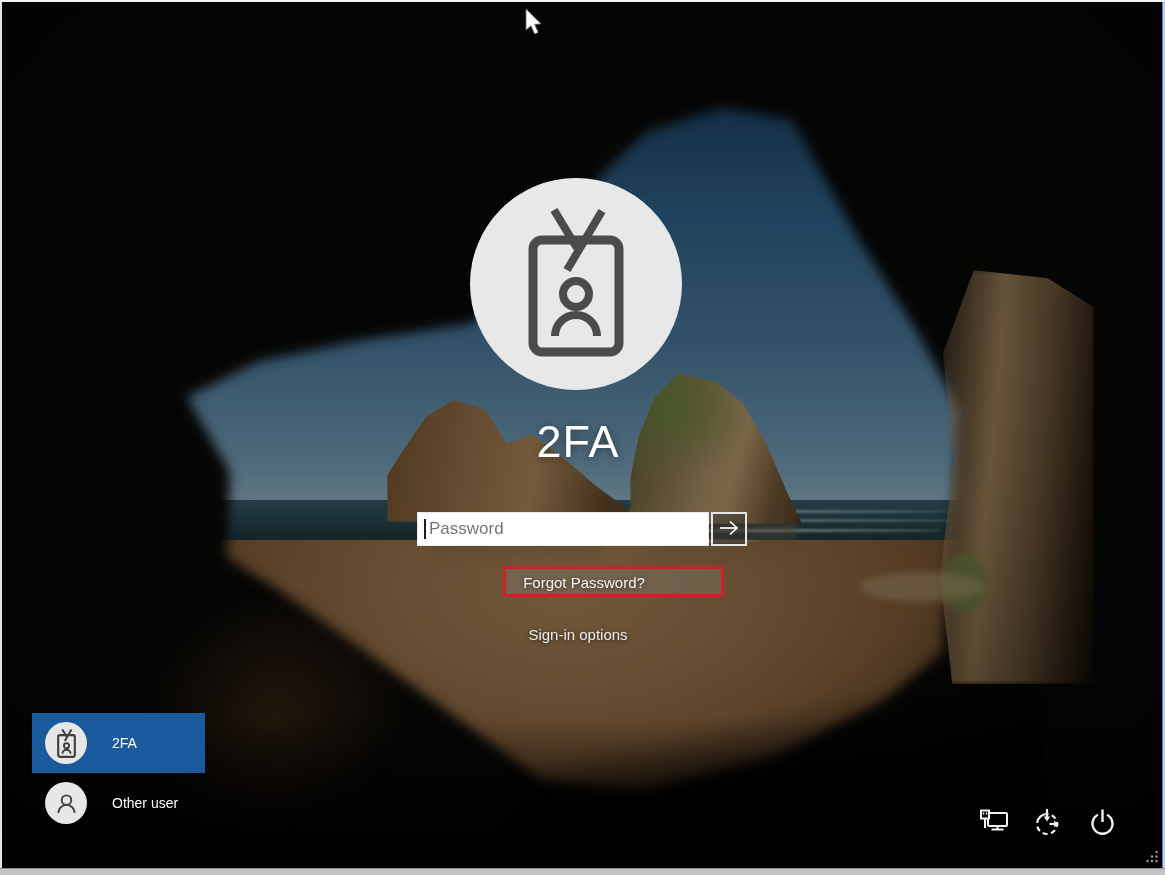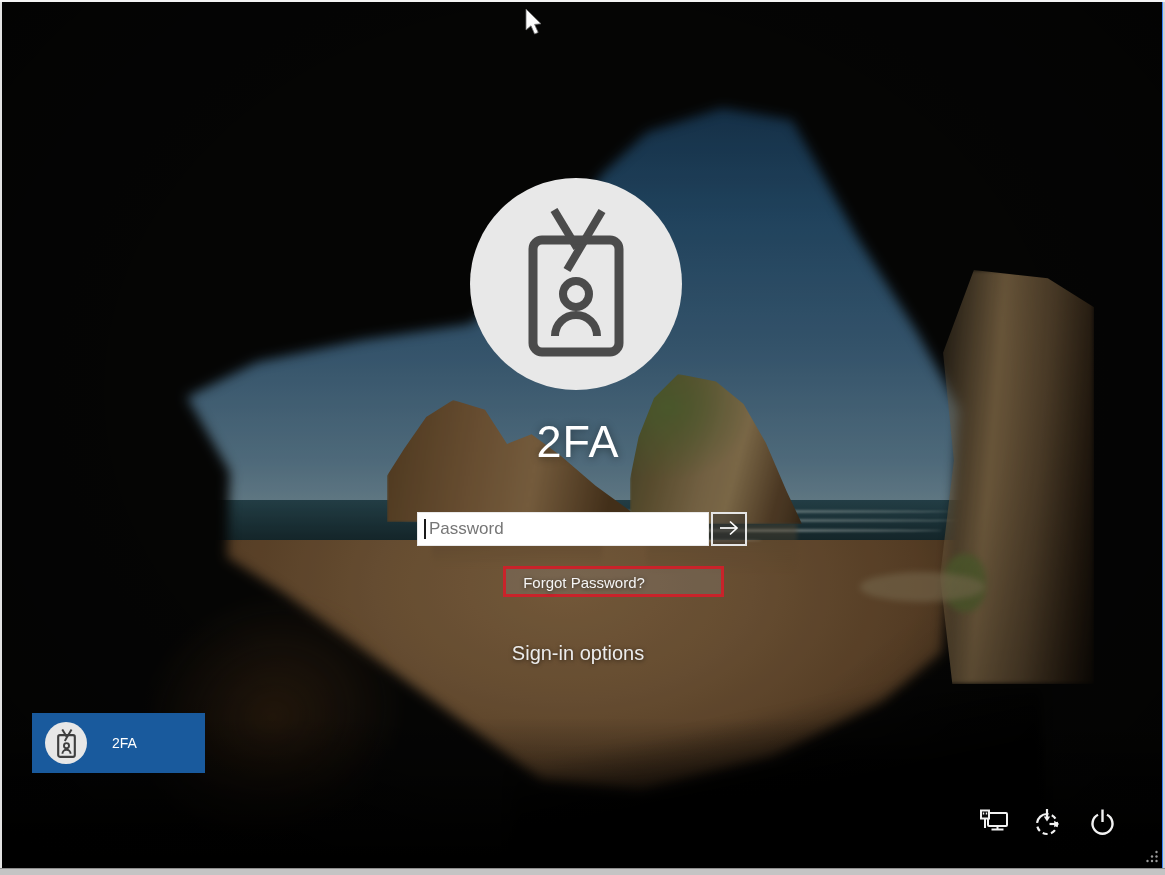--- a/index.html
+++ b/index.html
@@ -61,22 +61,22 @@
             font-family:"Liberation Sans",sans-serif;}
   .pw-input::placeholder{color:#767676;}
   .caret{position:absolute;left:7px;top:7px;width:1.5px;height:20px;background:#1a1a1a;}
   .pw-submit{width:36px;height:34px;margin-left:2px;box-sizing:border-box;border:2px solid #e6e6e6;
              background:rgba(48,48,48,.45);display:flex;align-items:center;justify-content:center;
              cursor:pointer;padding:0;}
   .forgot{position:absolute;left:501px;top:564px;width:221px;height:31px;box-sizing:border-box;
           border:3px solid var(--annotation-red,#c9232a);background:rgba(135,135,135,.28);cursor:pointer;}
   .forgot span{position:absolute;left:78px;top:50%;transform:translate(-50%,-50%);
                color:#f5f5f5;font-size:15px;white-space:nowrap;text-shadow:0 1px 4px rgba(0,0,0,.6);}
-  .signin{position:absolute;left:576px;top:640px;transform:translateX(-50%);color:#ececec;
-          font-size:20px;white-space:nowrap;cursor:pointer;text-shadow:0 1px 4px rgba(0,0,0,.6);}
+  .signin{position:absolute;left:576px;top:624px;transform:translateX(-50%);color:#ececec;
+          font-size:15px;white-space:nowrap;cursor:pointer;text-shadow:0 1px 4px rgba(0,0,0,.6);}
 
   
   .tiles{position:absolute;left:30px;top:711px;width:173px;}
   .tile{position:relative;width:173px;height:60px;display:flex;align-items:center;cursor:pointer;}
   .tile.selected{background:var(--selected-tile,#195a9d);}
   .tile-avatar{position:absolute;left:13px;top:9px;width:42px;height:42px;border-radius:50%;
                background:#e7e7e7;display:flex;align-items:center;justify-content:center;color:#3f3f3f;}
   .tile-label{position:absolute;left:80px;color:#fff;font-size:14px;white-space:nowrap;}
 
   
@@ -160,20 +160,29 @@
           <svg width="19" height="29" viewBox="0 0 96 150" fill="none" stroke="currentColor">
             <path d="M26,2 L49,40" stroke-width="10"></path>
             <path d="M74,3 L39,62" stroke-width="10"></path>
             <rect x="5" y="32" width="86" height="112" rx="9" stroke-width="11"></rect>
             <circle cx="48" cy="86" r="13" stroke-width="10"></circle>
             <path d="M27,128 a21,21 0 0 1 42,0" stroke-width="10"></path>
           </svg>
         </span>
         <span class="tile-label">2FA</span>
       </div>
+      <div class="tile">
+        <span class="tile-avatar">
+          <svg width="27" height="27" viewBox="0 0 48 48" fill="none" stroke="currentColor">
+            <circle cx="24" cy="18" r="8.5" stroke-width="3.4"></circle>
+            <path d="M9.5,41 a14.5,14.5 0 0 1 29,0" stroke-width="3.4"></path>
+          </svg>
+        </span>
+        <span class="tile-label">Other user</span>
+      </div>
     </div>
 
     <div class="tray">
       <button class="tray-btn">
         <svg width="31" height="31" viewBox="0 0 31 31" fill="none" stroke="currentColor" stroke-width="2">
           <rect x="9" y="6" width="19" height="13" rx="1"></rect>
           <path d="M18.5,19 v3.5"></path>
             <path d="M12.5,22.5 h12"></path>
           <rect x="2" y="3.5" width="8" height="8" fill="#0a0a0a"></rect>
           <path d="M4.5,5.5 v2 M7.5,5.5 v2" stroke-width="1.4"></path>

